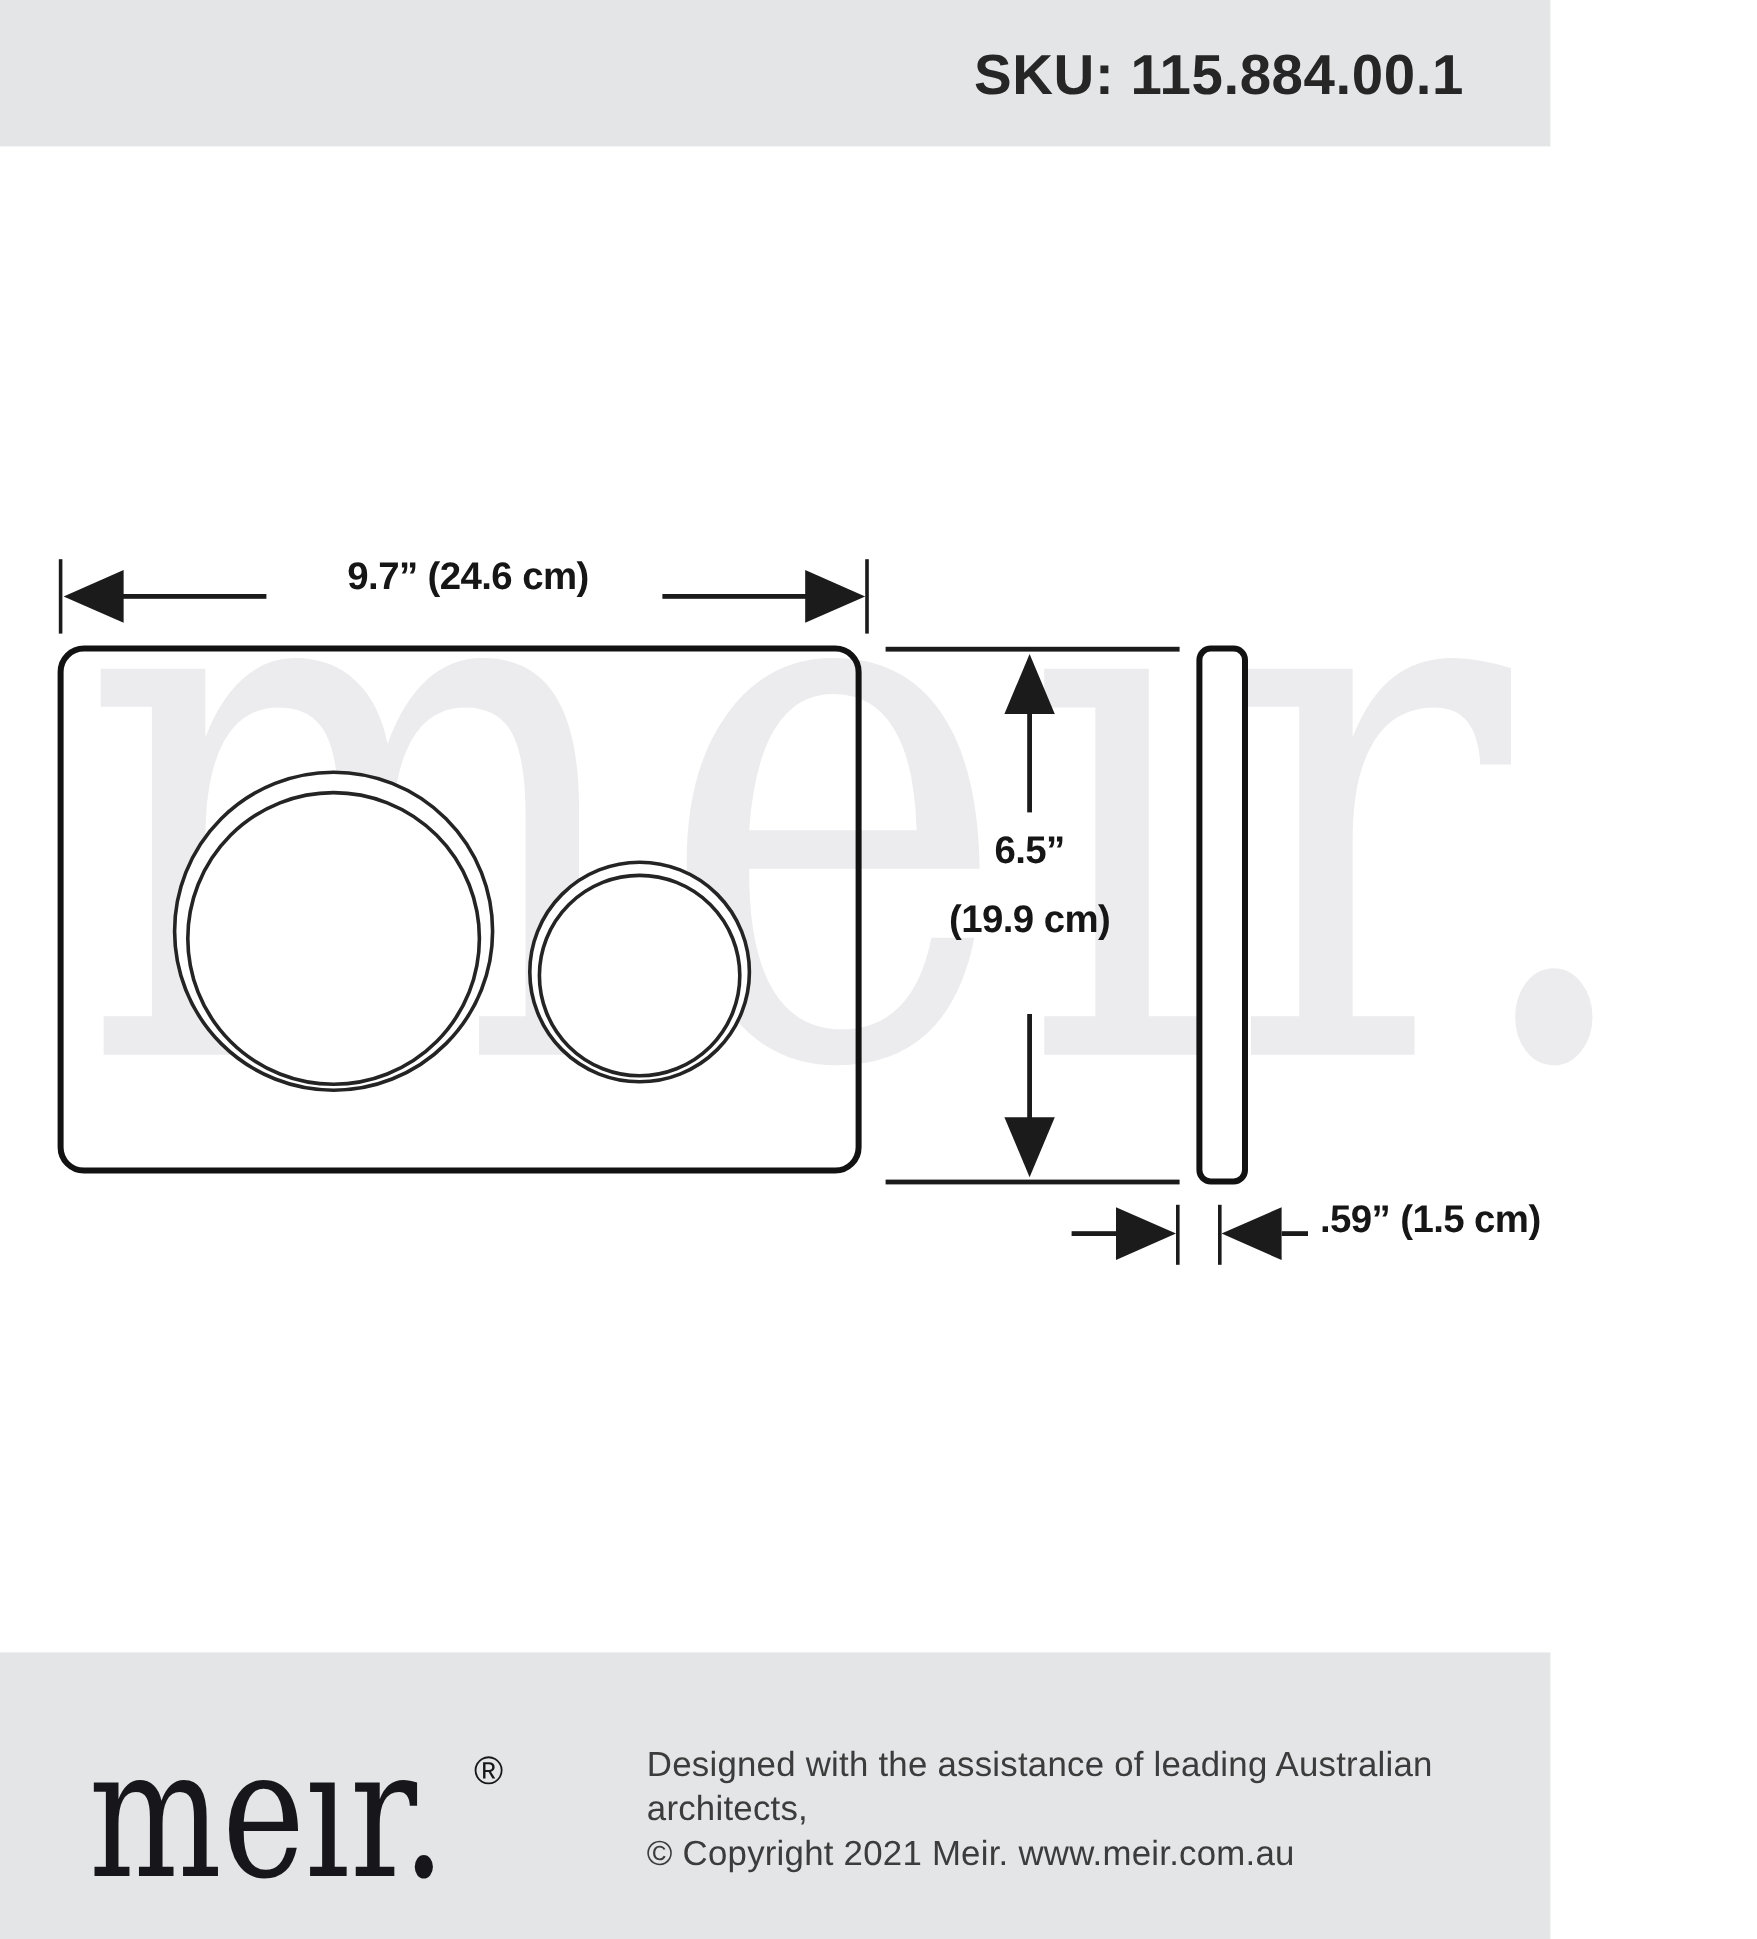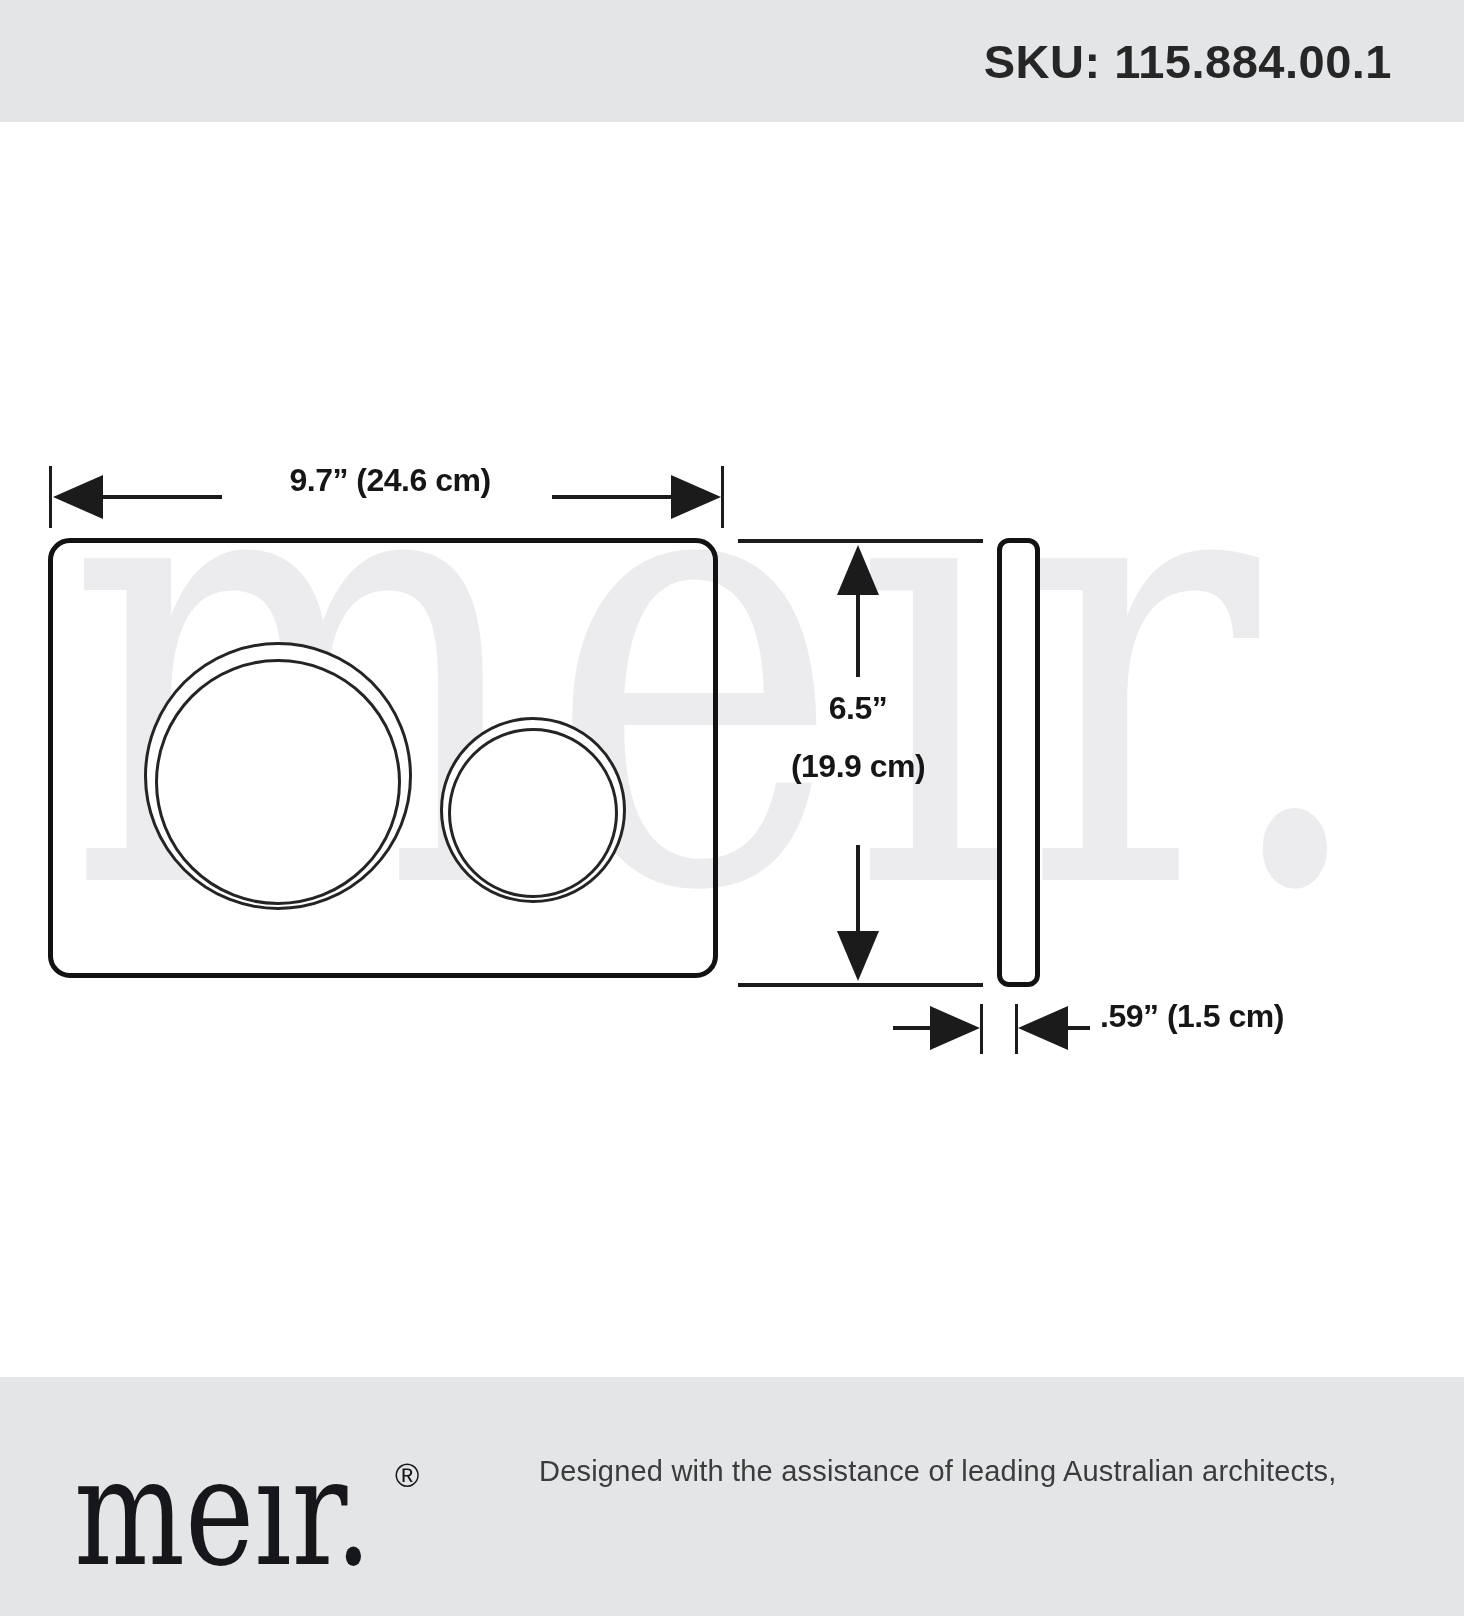--- a/index.html
+++ b/index.html
@@ -10,21 +10,21 @@
   }
   *{margin:0;padding:0;box-sizing:border-box;}
   html,body{background:#ffffff;}
   body{
     width:1464px;height:1616px;position:relative;overflow:hidden;
     font-family:"Liberation Sans",sans-serif;
   }
   .page{position:absolute;inset:0;background:#ffffff;}
 
   
-  .band{position:absolute;left:0;width:1464px;background:var(--band-bg);}
+  .band{position:absolute;left:0;width:1292px;background:var(--band-bg);}
   .band.top{top:0;height:122px;display:flex;align-items:center;justify-content:flex-end;padding-right:72px;}
   .band.bottom{top:1377px;height:239px;}
   .sku{font-size:47px;font-weight:700;color:#262626;letter-spacing:0.5px;}
 
   
   .watermark{
     position:absolute;left:66px;top:356px;z-index:0;
     font-family:"DejaVu Serif",serif;font-size:620px;line-height:1;
     color:var(--watermark);letter-spacing:14px;white-space:nowrap;
     transform:scaleX(0.80);transform-origin:left top;user-select:none;
@@ -117,16 +117,17 @@
   <div class="tick" style="left:1015px;top:1004px;width:3px;height:50px"></div>
   <div class="arr left" style="left:1018px;top:1006px"></div>
   <div class="hline" style="left:1068px;top:1026px;width:22px;height:4px"></div>
   <div class="dim-label" style="left:1100px;top:998px">.59” (1.5 cm)</div>
 
   <footer class="band bottom">
     <div class="logo">meır.</div>
     <div class="reg">®</div>
     <div class="footer-text">
       <div>Designed with the assistance of leading Australian architects,</div>
+      <div>© Copyright 2021 Meir. www.meir.com.au</div>
     </div>
   </footer>
 
 </div>
 
 </body></html>

